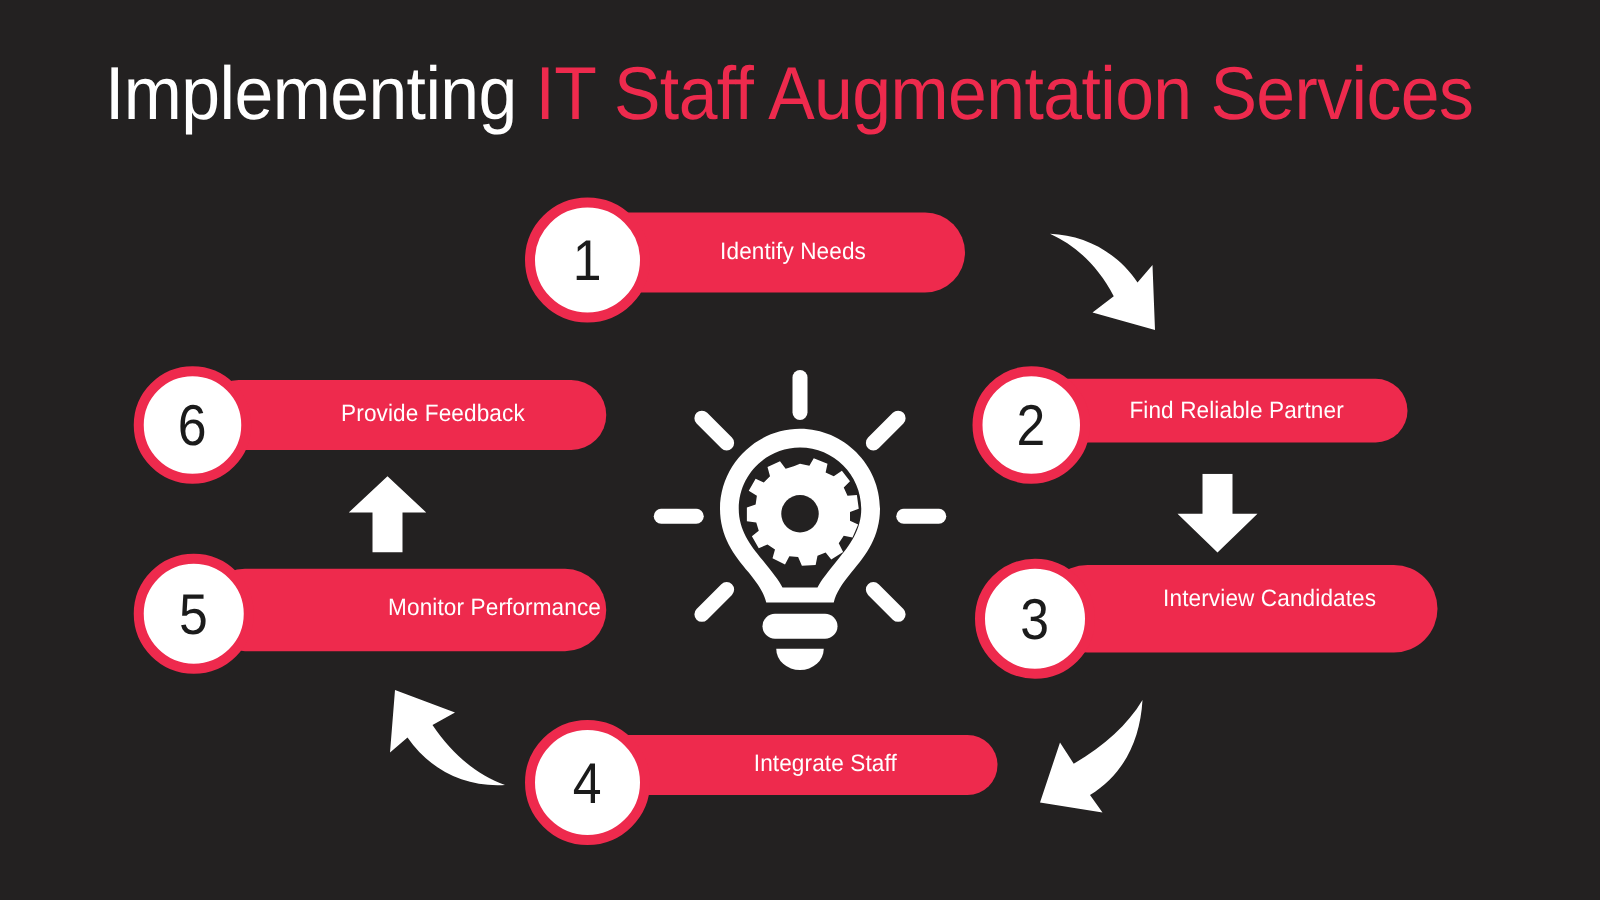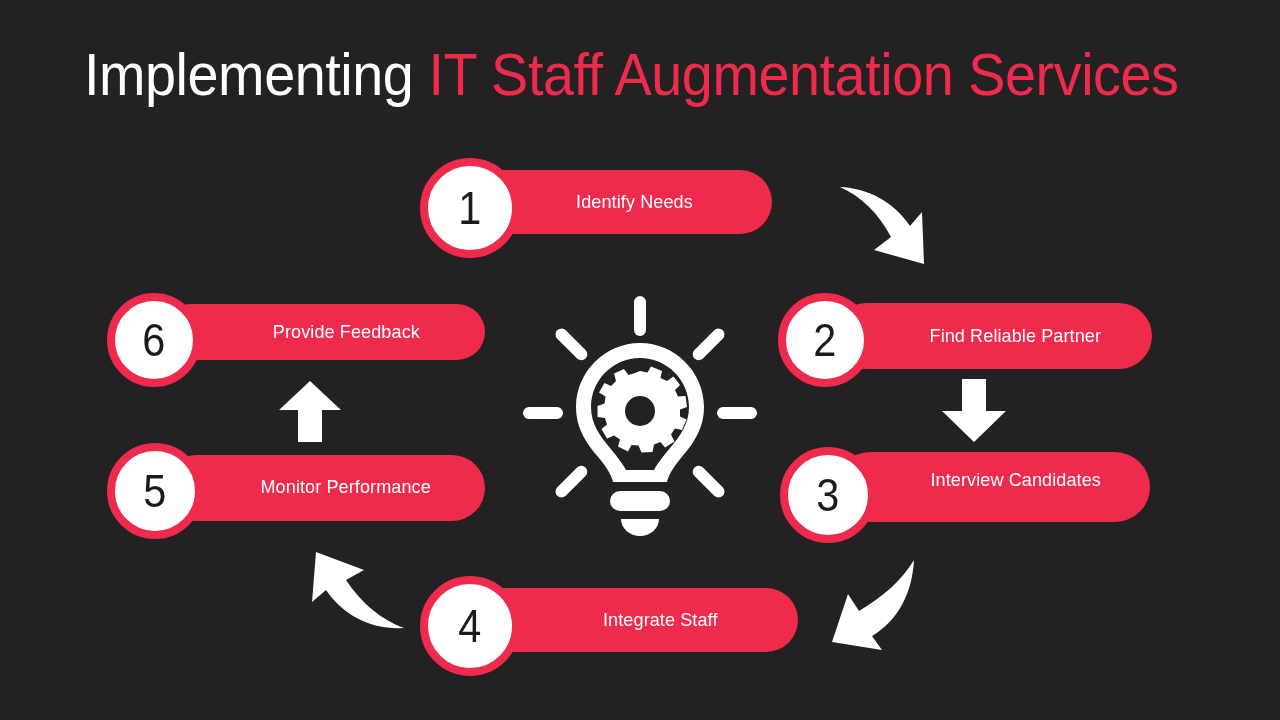--- a/index.html
+++ b/index.html
@@ -75,33 +75,33 @@
     font-weight: 400;
     line-height: 1;
     transform: scaleX(0.9);
   }
 
   
   #step-1 .pill  { left: 444px; top: 170px;  width: 328px; height: 64px; }
   #step-1 .badge { left: 420px; top: 158px;  width: 100px; height: 100px; }
   #step-1 .pill-label { margin-left: 52px; }
 
-  #step-2 .pill  { left: 833px; top: 303px;  width: 319px; height: 66px; }
+  #step-2 .pill  { left: 807px; top: 303px;  width: 319px; height: 51px; }
   #step-2 .badge { left: 778px; top: 293px;  width: 94px;  height: 94px; }
   #step-2 .pill-label { margin-left: 46px; }
 
   #step-3 .pill  { left: 835px; top: 452px;  width: 315px; height: 70px; }
   #step-3 .badge { left: 780px; top: 447px;  width: 96px;  height: 96px; }
   #step-3 .pill-label { margin-left: 46px; margin-bottom: 14px; }
 
-  #step-4 .pill  { left: 470px; top: 588px;  width: 328px; height: 64px; }
+  #step-4 .pill  { left: 470px; top: 588px;  width: 328px; height: 48px; }
   #step-4 .badge { left: 420px; top: 576px;  width: 100px; height: 100px; }
   #step-4 .pill-label { margin-left: 52px; }
 
-  #step-5 .pill  { left: 163px; top: 455px;  width: 322px; height: 66px; }
+  #step-5 .pill  { left: 163px; top: 455px;  width: 322px; height: 66px; justify-content: flex-end; }
   #step-5 .badge { left: 107px; top: 443px;  width: 96px;  height: 96px; }
   #step-5 .pill-label { margin-left: 44px; margin-bottom: 2px; }
 
   #step-6 .pill  { left: 163px; top: 304px;  width: 322px; height: 56px; }
   #step-6 .badge { left: 107px; top: 293px;  width: 94px;  height: 94px; }
   #step-6 .pill-label { margin-left: 44px; }
 
   
   .connector {
     position: absolute;

